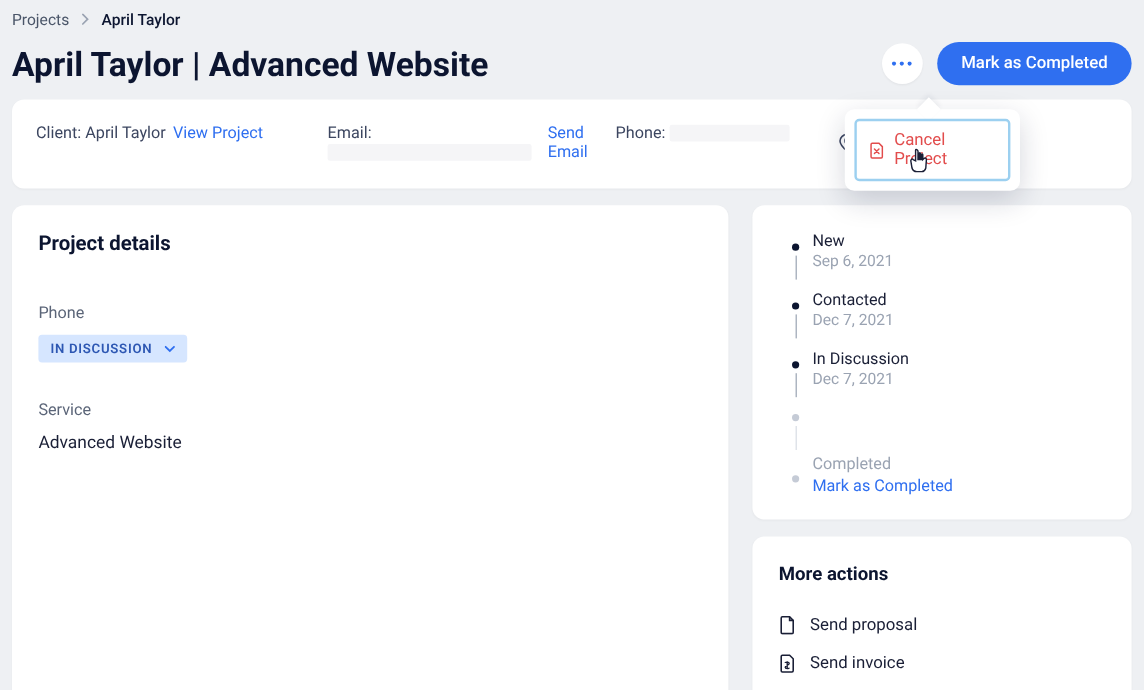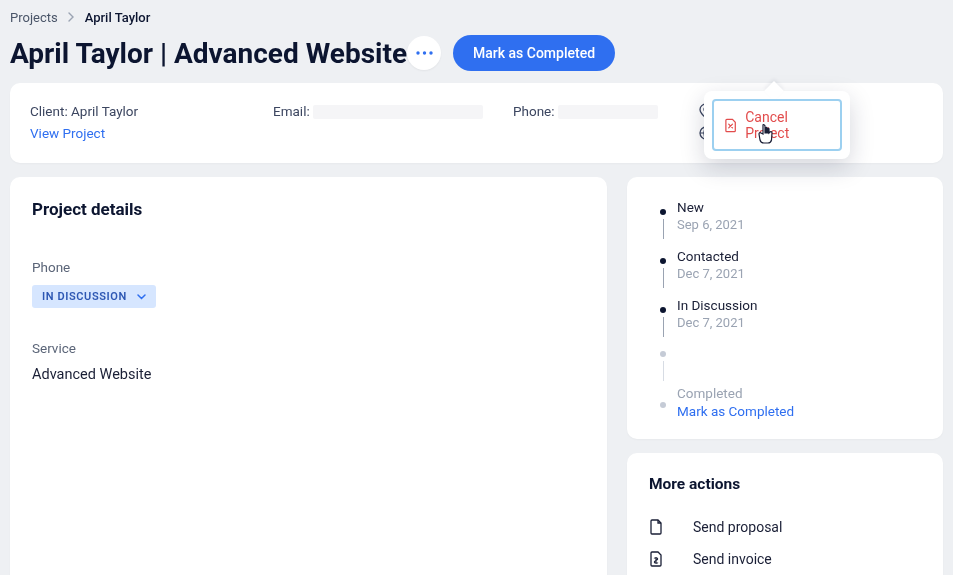--- a/index.html
+++ b/index.html
@@ -18,21 +18,21 @@
     align-items: center;
     gap: 10px;
     font-size: 13px;
     color: #4a5568;
     padding-bottom: 6px;
   }
   .breadcrumb .sep { color: #9aa3b2; }
   .title-row {
     display: flex;
     align-items: center;
-    justify-content: flex-start;
+    justify-content: space-between;
     padding: 4px 0 12px 0;
     position: relative;
   }
   h1.page-title {
     font-size: 28px;
     font-weight: 700;
     color: #0c1530;
   }
   .title-actions { display: flex; align-items: center; gap: 12px; position: relative; }
   .dots-btn {
@@ -97,21 +97,21 @@
   }
   .info-card {
     background: #fff;
     border-radius: 10px;
     flex: 1;
     padding: 20px 20px 22px 20px;
     display: flex;
     position: relative;
     box-shadow: 0 1px 2px rgba(0,0,0,0.03);
   }
-  .info-col { display: flex; flex-direction: column; gap: 6px; }
+  .info-col { display: flex; flex-direction: row; gap: 6px; }
   .info-col.c1 { width: 243px; }
   .info-col.c2 { width: 240px; }
   .info-col.c3 { width: 180px; }
   .info-col.c4 { flex: 1; padding-left: 6px; }
   .muted { color: #3c4660; font-size: 13.5px; }
   .link { color: #2f6ff0; font-size: 13.5px; cursor: pointer; }
   .small-row { display: flex; align-items: center; gap: 10px; color: #3c4660; font-size: 13.5px; }
   .small-row svg { flex-shrink: 0; }
   .content-row { display: flex; gap: 20px; margin-top: 14px; }
   .details-card {
@@ -163,21 +163,21 @@
     margin-bottom: 4px;
     min-height: 20px;
   }
   .tl-line.muted { background: #d7dce4; }
   .tl-body { padding-bottom: 16px; }
   .tl-title { font-size: 13.5px; color: #1a1f36; }
   .tl-title.muted { color: #9aa3b2; }
   .tl-date { font-size: 13px; color: #9aa3b2; margin-top: 2px; }
   .tl-link { font-size: 13.5px; color: #2f6ff0; cursor: pointer; margin-top: 2px; }
   .actions-card h3 { font-size: 15.5px; font-weight: 700; color: #0c1530; margin-bottom: 18px; }
-  .action-row { display: flex; align-items: center; gap: 30px; font-size: 14px; color: #1a1f36; padding: 8px 0; cursor: pointer; }
+  .action-row { display: flex; align-items: center; gap: 12px; font-size: 14px; color: #1a1f36; padding: 8px 0; cursor: pointer; }
   .mask {
     display: inline-block;
     background: #f5f5f7;
     border-radius: 2px;
     height: 14px;
     vertical-align: middle;
   }
 </style>
 </head>
 <body>
@@ -227,20 +227,21 @@
         <span>Client:</span>
         <span>April Taylor</span>
       </div>
       <div class="link">View Project</div>
     </div>
     <div class="info-col c2">
       <div class="muted">
         <span>Email:</span>
         <span class="mask" style="width:170px"></span>
       </div>
+      <div class="link">Send Email</div>
     </div>
     <div class="info-col c3">
       <div class="muted">
         <span>Phone:</span>
         <span class="mask" style="width:100px"></span>
       </div>
     </div>
     <div class="info-col c4">
       <div class="small-row">
         <svg width="14" height="16" viewBox="0 0 14 16">

